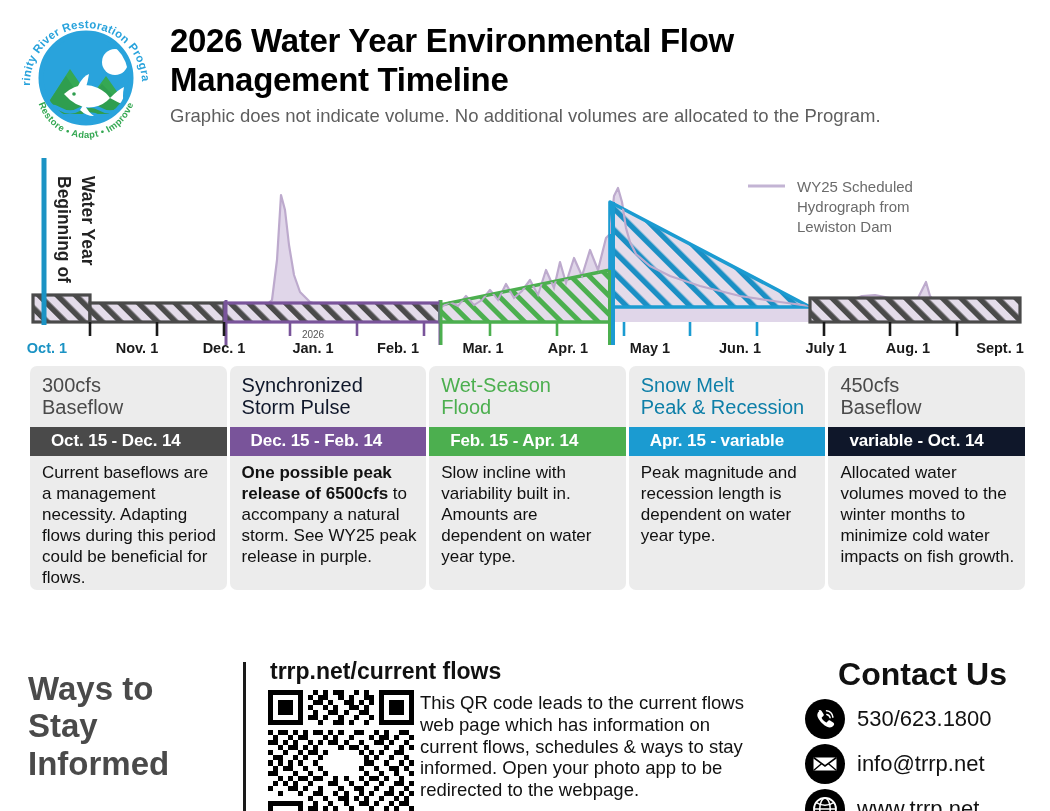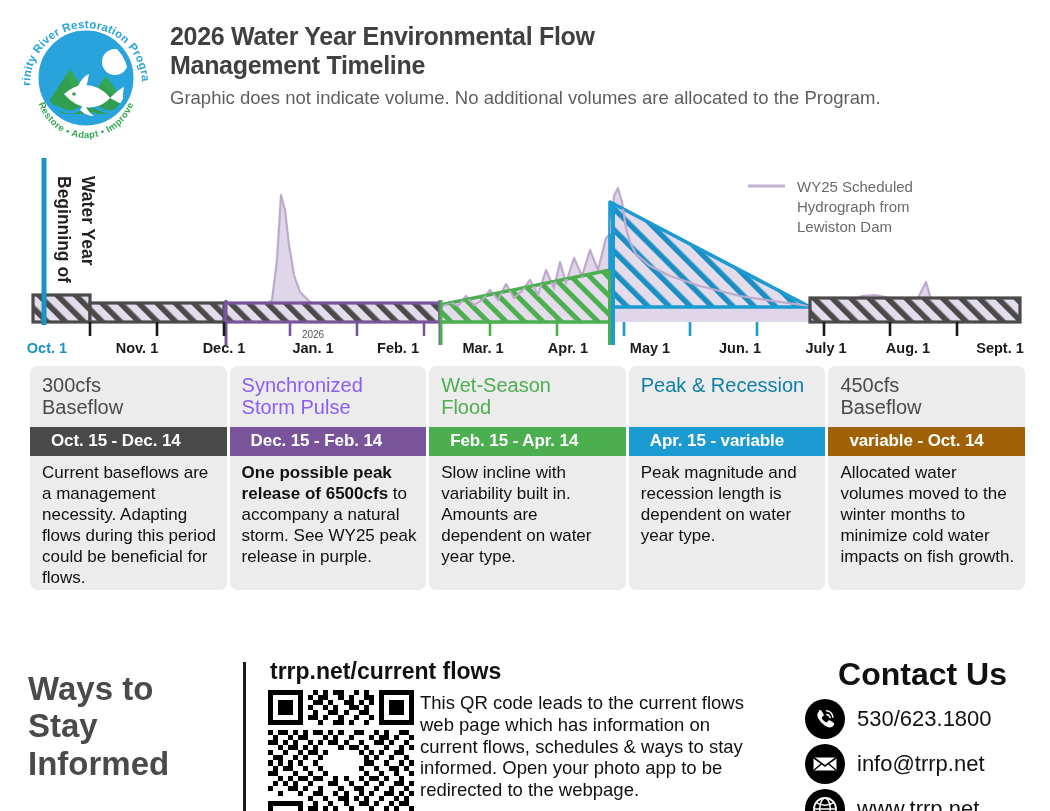--- a/index.html
+++ b/index.html
@@ -5,22 +5,22 @@
   html,body{margin:0;padding:0;background:#fff;}
   body{width:1050px;height:811px;overflow:hidden;
        font-family:"Liberation Sans","DejaVu Sans",sans-serif;
        color:#3f3f3f;position:relative;}
   .page{position:relative;width:1050px;height:811px;}
 
   
   .header{position:absolute;left:0;top:0;width:1050px;height:150px;}
   .logo{position:absolute;left:18px;top:14px;width:146px;height:128px;}
   .title-block{position:absolute;left:170px;top:22px;width:870px;}
-  .main-title{font-size:25px;font-weight:bold;line-height:1.17;
-              color:#404040;letter-spacing:-0.3px;}
+  .main-title{font-size:33px;font-weight:bold;line-height:1.17;
+              color:#000000;letter-spacing:-0.3px;}
   .subtitle{font-size:18.5px;color:#5e5e5e;margin-top:6px;line-height:1.2;}
 
   
   .chart{position:absolute;left:0;top:150px;width:1050px;height:215px;}
   .chart svg{display:block;}
   .woy-label{font-size:17.5px;font-weight:bold;fill:#222;}
   .legend-text{font-size:15px;fill:#6b6b6b;}
   .axis-label{font-size:14.5px;font-weight:bold;fill:#1a1a1a;}
   .axis-label-first{font-size:14.5px;font-weight:bold;fill:#1b93c4;}
   .year-label{font-size:10px;fill:#555;}
@@ -246,51 +246,52 @@
     <div class="card">
       <div class="card-title" style="color:#4a4a4a">
         <div>300cfs</div>
         <div>Baseflow</div>
       </div>
       <div class="card-band" style="background:#4a4a4a">Oct. 15 - Dec. 14</div>
       <div class="card-body"><span>Current baseflows are a management necessity. Adapting flows during this period could be beneficial for flows.</span></div>
     </div>
 
     <div class="card">
-      <div class="card-title" style="color:#8b5cf6">
+      <div class="card-title" style="color:#0f172a">
         <div>Synchronized</div>
         <div>Storm Pulse</div>
       </div>
       <div class="card-band" style="background:#79549a">Dec. 15 - Feb. 14</div>
       <div class="card-body"><b>One possible peak release of 6500cfs</b><span> to accompany a natural storm. See WY25 peak release in purple.</span></div>
     </div>
 
     <div class="card">
       <div class="card-title" style="color:#4caf4f">
         <div>Wet-Season</div>
         <div>Flood</div>
       </div>
       <div class="card-band" style="background:#4caf4f">Feb. 15 - Apr. 14</div>
       <div class="card-body"><span>Slow incline with variability built in. Amounts are dependent on water year type.</span></div>
     </div>
 
     <div class="card">
       <div class="card-title" style="color:#0e7fa8">
+        <div>Snow Melt</div>
         <div>Peak &amp; Recession</div>
       </div>
       <div class="card-band" style="background:#1b9bd1">Apr. 15 - variable</div>
       <div class="card-body"><span>Peak magnitude and recession length is dependent on water year type.</span></div>
     </div>
 
     <div class="card">
       <div class="card-title" style="color:#4a4a4a">
         <div>450cfs</div>
         <div>Baseflow</div>
       </div>
-      <div class="card-band" style="background:#a16207">variable - Oct. 14</div>
+      <div class="card-band" style="background:#0f172a">variable - Oct. 14</div>
       <div class="card-body"><span>Allocated water volumes moved to the winter months to minimize cold water impacts on fish growth.</span></div>
     </div>
   </div>
 
   <div class="bottom">
 
     <div class="ways">
       <div>Ways to</div>
       <div>Stay</div>
       <div>Informed</div>

